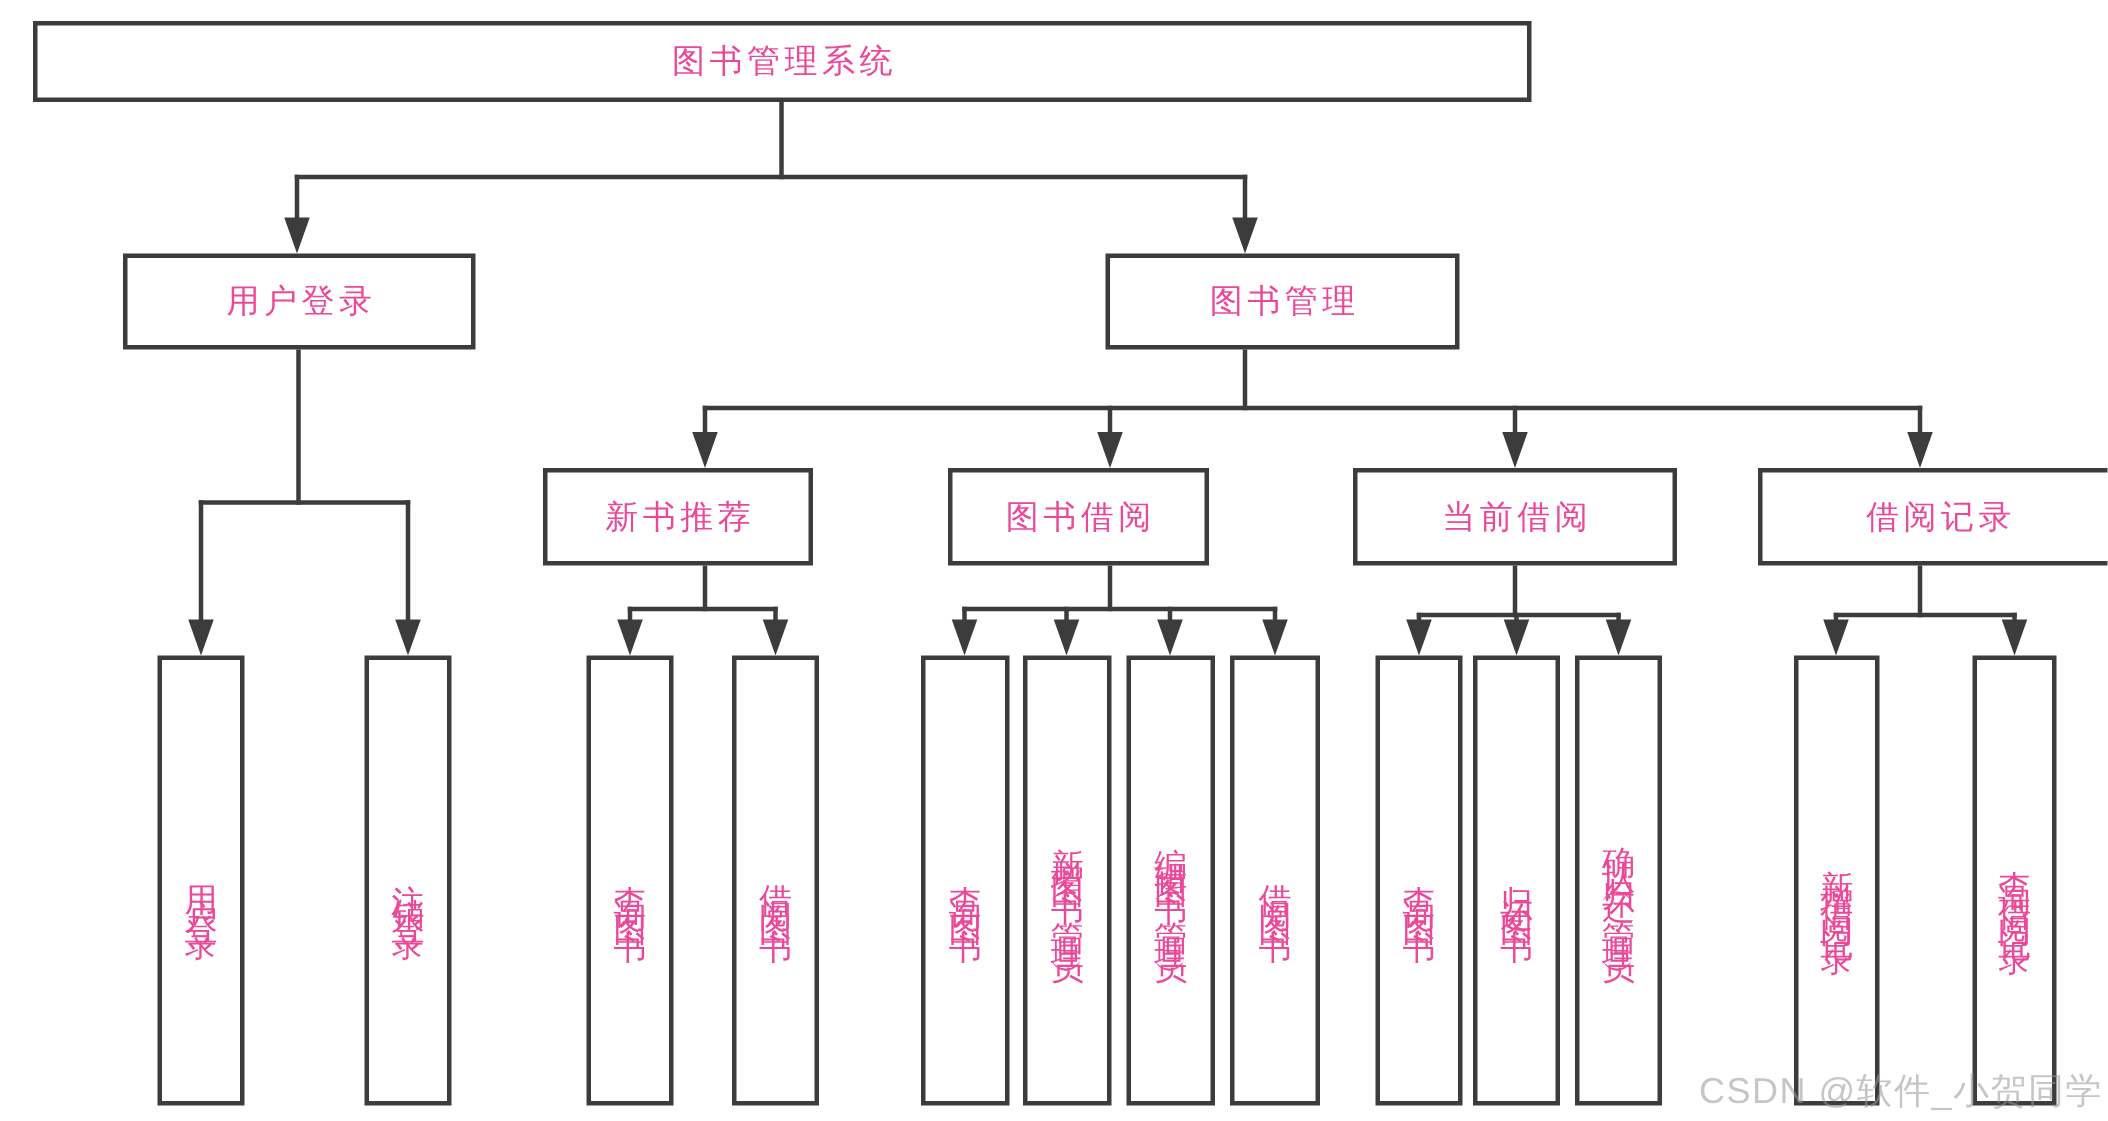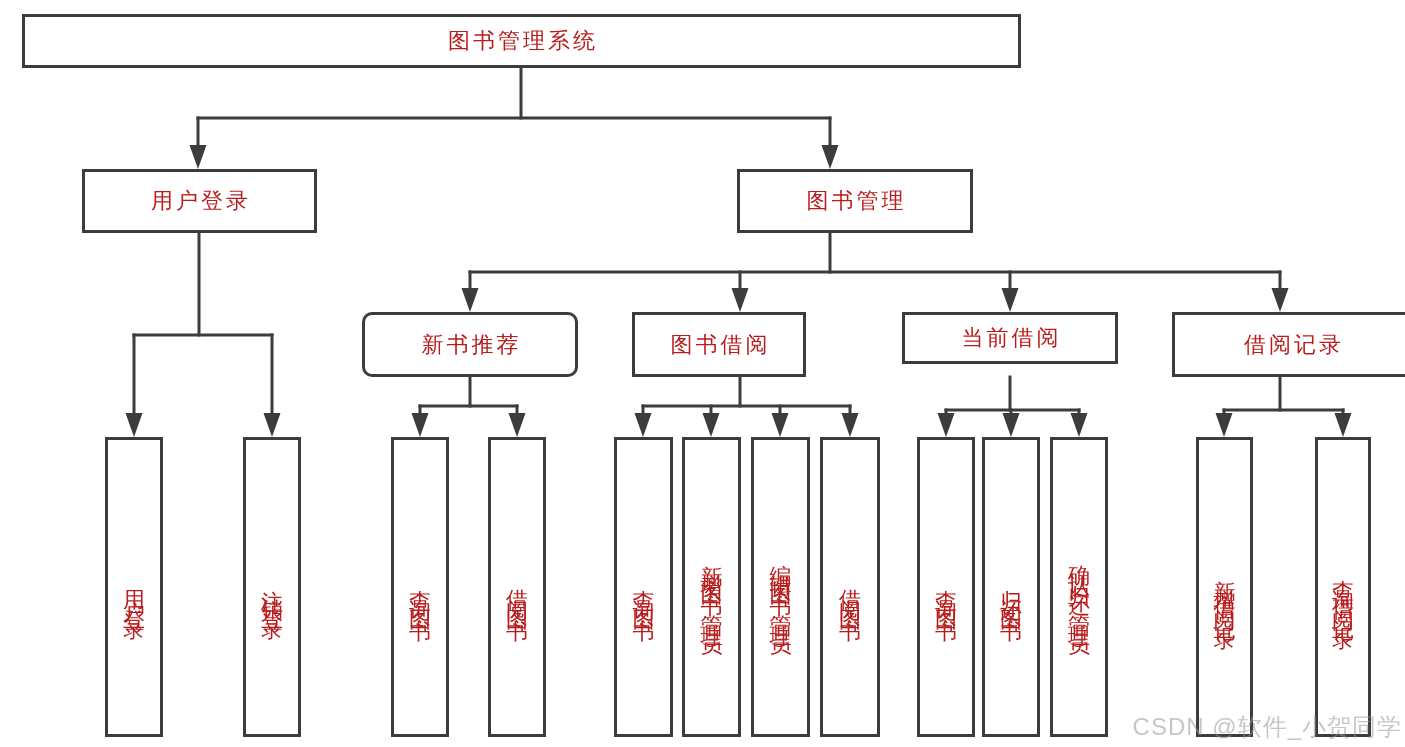--- a/index.html
+++ b/index.html
@@ -9,43 +9,43 @@
     font-family: "Liberation Sans", "DejaVu Sans", sans-serif;
   }
   .canvas { position: absolute; inset: 0; width: 1405px; height: 747px; }
   .connectors { position: absolute; left: 0; top: 0; z-index: 1; }
 
   .hnode, .leaf {
     position: absolute;
     box-sizing: border-box;
     background: #ffffff;
     border: 3px solid #3c3c3c;
-    color: #b91c1c;
+    color: #ec4899;
     display: flex; align-items: center; justify-content: center;
     font-size: 22px;
     z-index: 2;
   }
   .hnode { letter-spacing: 3px; padding-left: 3px; white-space: nowrap; }
 
   .leaf {
     top: 437px; height: 300px;
     writing-mode: vertical-rl;
     text-orientation: mixed;
     letter-spacing: 10px;
     line-height: 1;
     padding-top: 10px;
   }
 
   
   .n-root   { left: 22px;   top: 14px;  width: 999px; height: 54px; }
   .n-login  { left: 82px;   top: 169px; width: 235px; height: 64px; }
   .n-mgmt   { left: 712px;  top: 169px; width: 236px; height: 64px; margin-left: 25px; }
-  .n-new    { left: 362px;  top: 312px; width: 216px; height: 65px; border-radius: 10px; }
+  .n-new    { left: 362px;  top: 312px; width: 180px; height: 65px; }
   .n-borrow { left: 632px;  top: 312px; width: 174px; height: 65px; }
-  .n-cur    { left: 902px;  top: 312px; width: 216px; height: 52px; }
+  .n-cur    { left: 902px;  top: 312px; width: 216px; height: 65px; }
   .n-rec    { left: 1172px; top: 312px; width: 241px; height: 65px; }
 
   
   .l-ulogin  { left: 105px;  width: 58px; }
   .l-logout  { left: 243px;  width: 58px; }
   .l-nbq     { left: 391px;  width: 58px; }
   .l-nbb     { left: 488px;  width: 58px; }
   .l-bbq     { left: 614px;  width: 59px; }
   .l-bba     { left: 682px;  width: 59px; }
   .l-bbe     { left: 751px;  width: 59px; }

